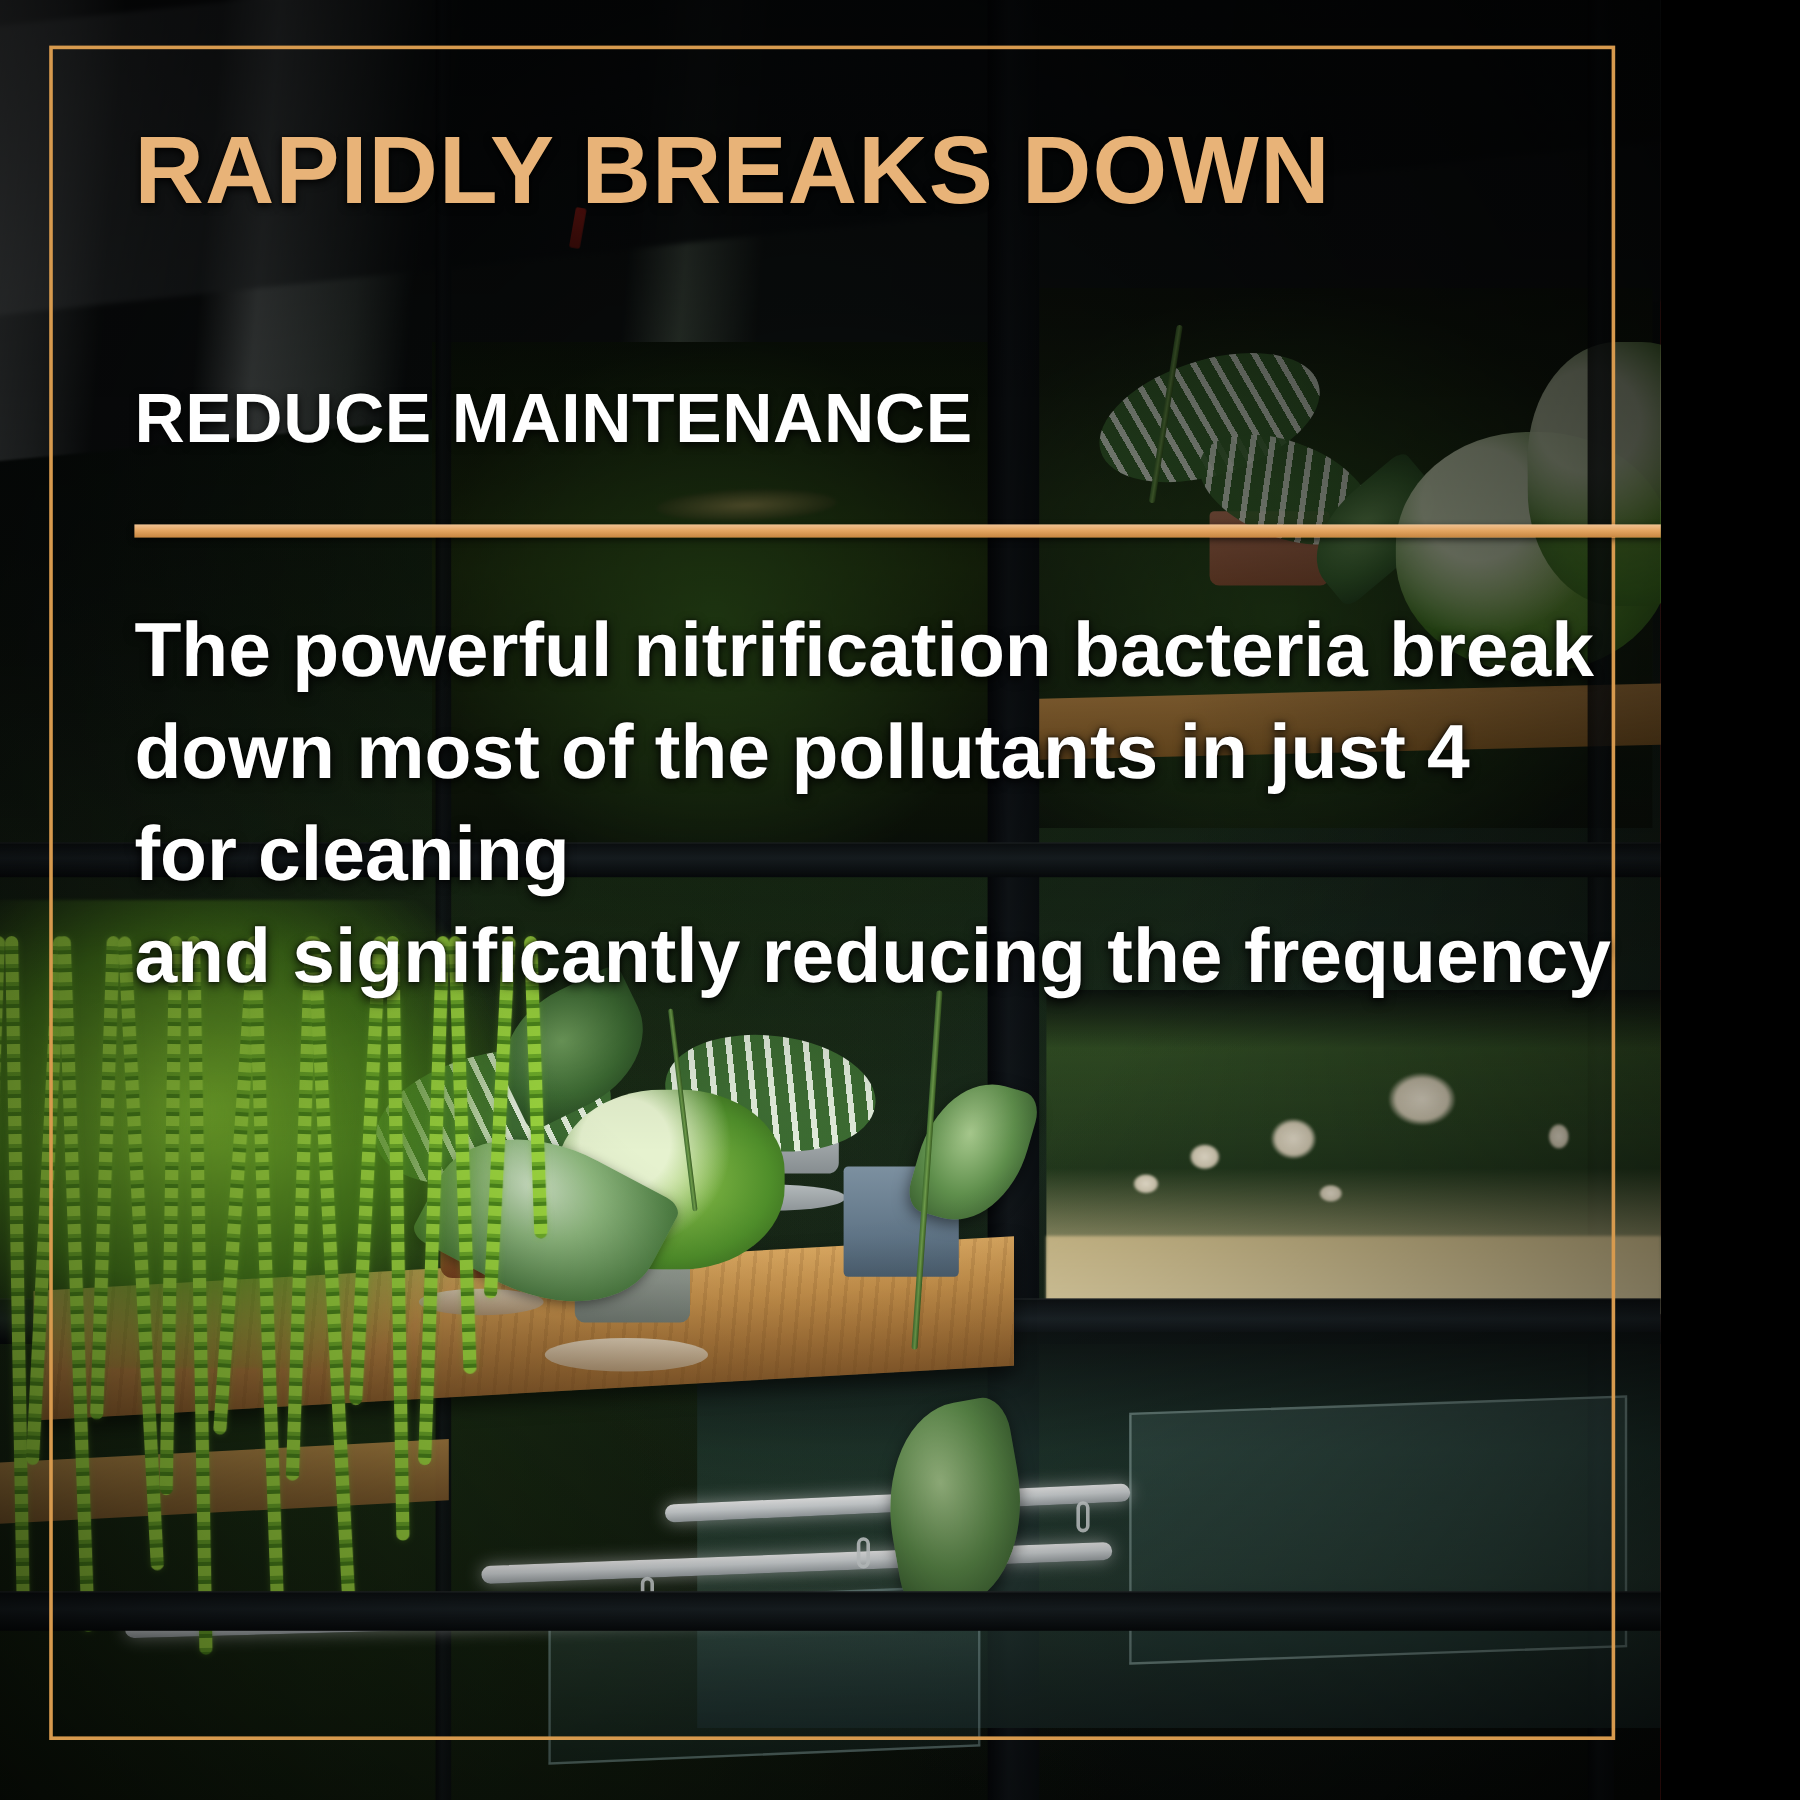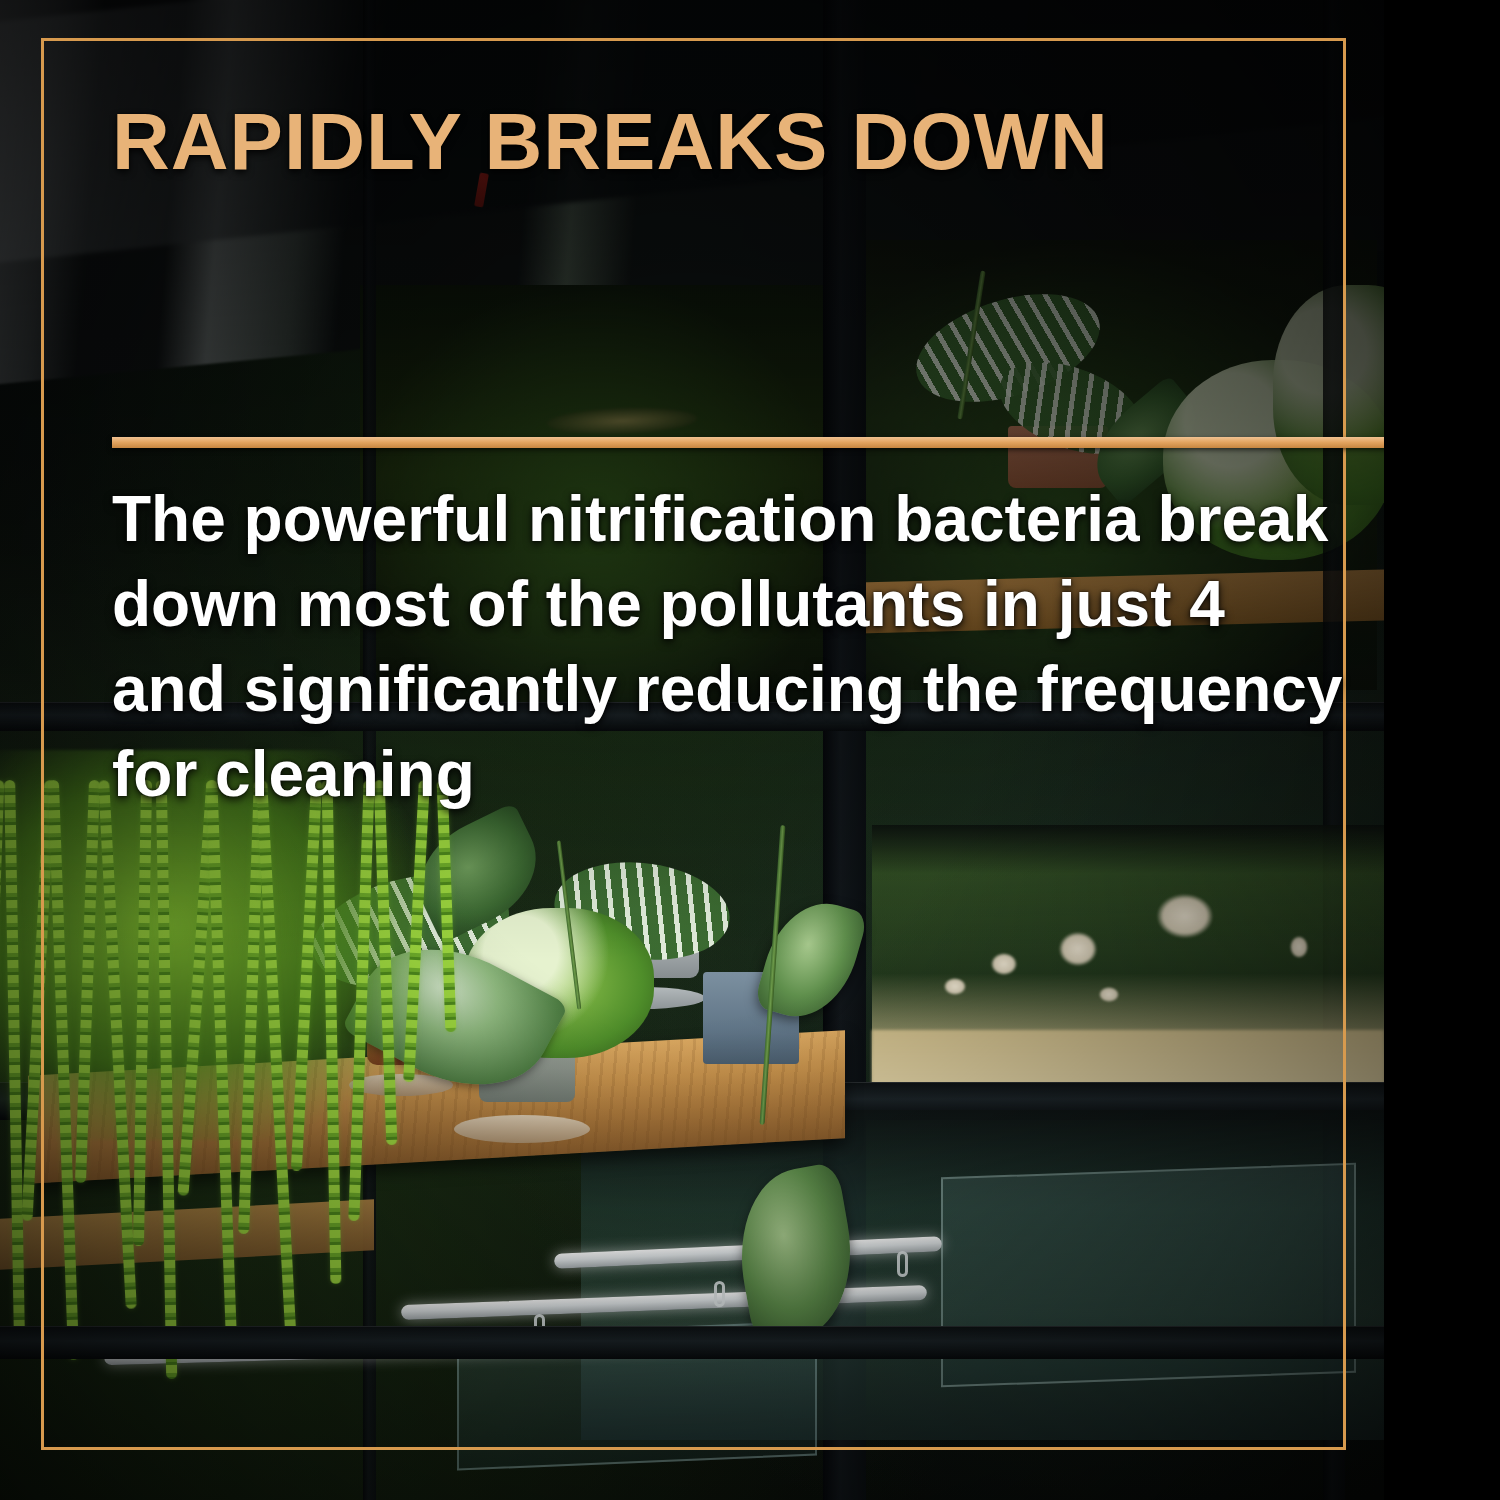--- a/index.html
+++ b/index.html
@@ -295,21 +295,21 @@
     text-shadow:0 3px 7px rgba(0,0,0,.9);
   }
 
   .divider{
     position:absolute; left:112px; top:437px; width:1280px; height:11px;
     background:linear-gradient(180deg,#f0c292 0%,#e3a460 48%,#c78640 100%);
     box-shadow:0 2px 5px rgba(0,0,0,.6);
   }
 
   .bodycopy{
-    position:absolute; left:112px; top:477px; width:1290px;
+    position:absolute; left:112px; top:499px; width:1290px;
     color:#ffffff;
     font-weight:700;
     font-size:64px;
     line-height:85px;
     letter-spacing:0px;
     text-shadow:0 3px 9px rgba(0,0,0,.92), 0 0 3px rgba(0,0,0,.75);
   }
 
   
   .brandbar{
@@ -447,25 +447,26 @@
   </div>
 
   <div class="frame"></div>
 
   <div class="content">
 
     <h1 class="headline">
       <span class="hl-line">RAPIDLY BREAKS DOWN</span>
     </h1>
 
+    <h2 class="subhead">REDUCE MAINTENANCE</h2>
 
     <div class="divider"></div>
 
     <div class="bodycopy">
       <span class="bd-line" style="display: block;">The powerful nitrification bacteria break</span>
       <span class="bd-line" style="display: block;">down most of the pollutants in just 4</span>
+      <span class="bd-line" style="display: block;">for cleaning</span>
       <span class="bd-line" style="display: block;">and significantly reducing the frequency</span>
-      <span class="bd-line" style="display: block;">for cleaning</span>
     </div>
   </div>
 
 
 </div>
 
 </body></html>

